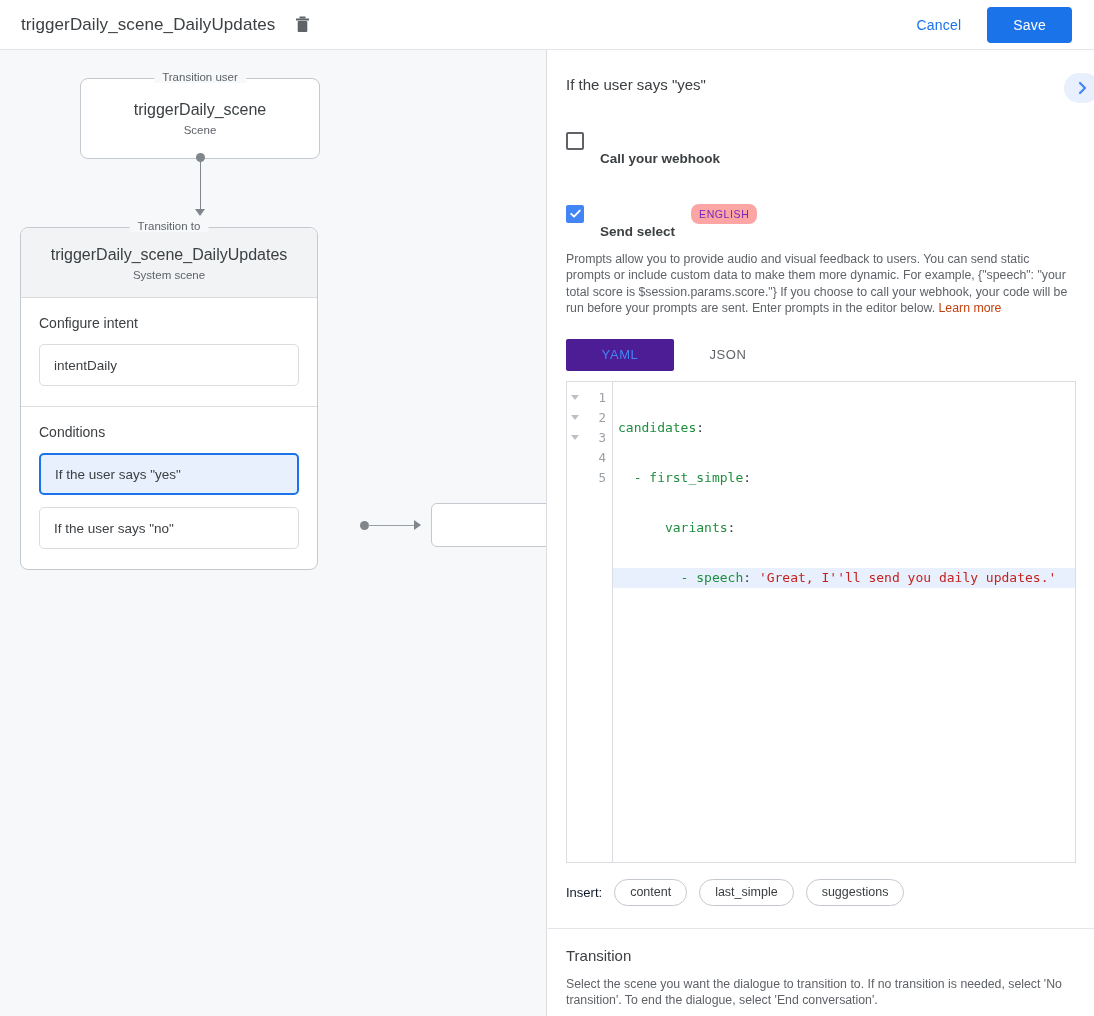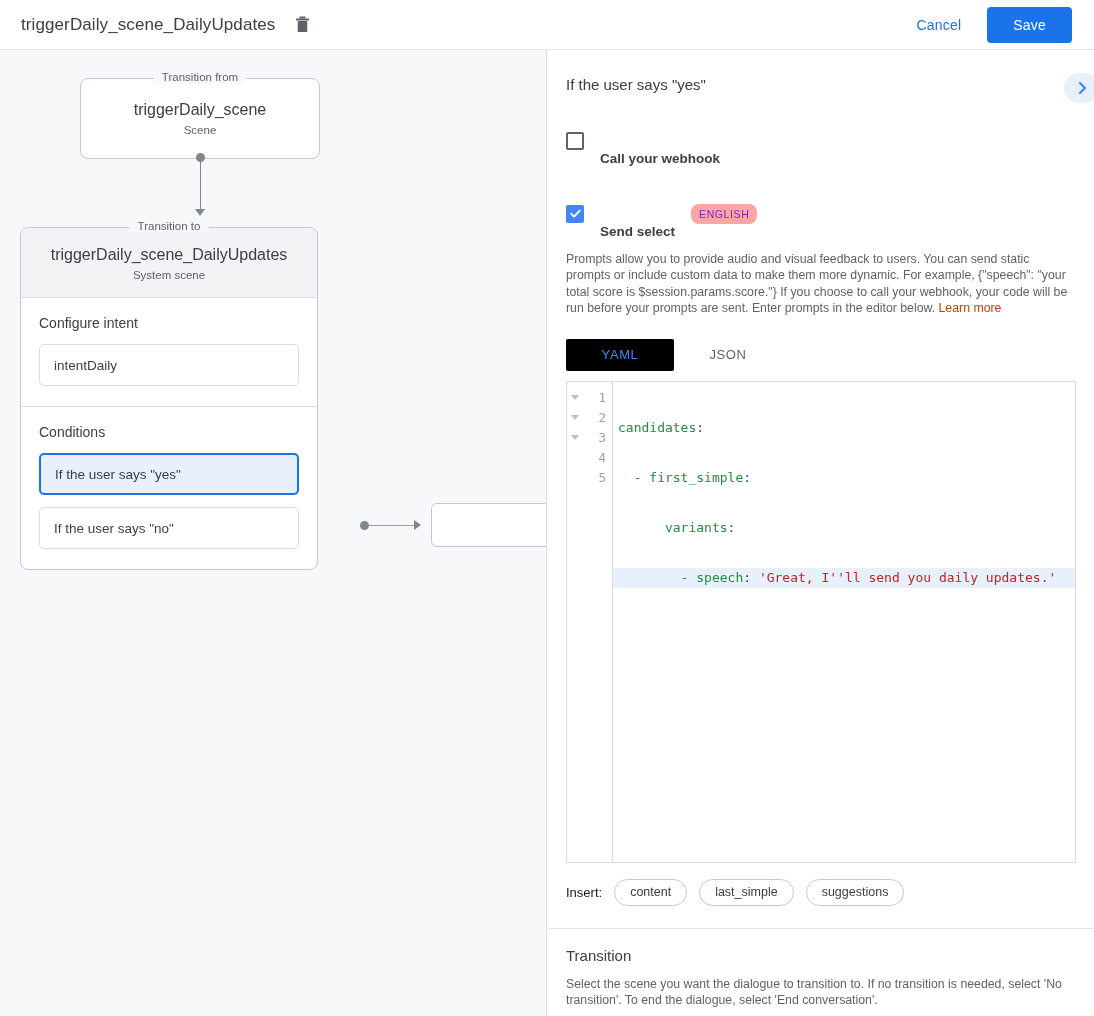--- a/index.html
+++ b/index.html
@@ -275,21 +275,21 @@
   .tabs { margin-top: 22px; display: flex; }
   .tab {
     width: 108px; height: 32px;
     display: flex; align-items: center; justify-content: center;
     font-size: 13px;
     letter-spacing: .6px;
     color: #5f6368;
     cursor: pointer;
     border-radius: 2px;
   }
-  .tab.active { background: #000000; color: #4285f4; }
+  .tab.active { background: #4c1d95; color: #4285f4; }
 
   
   .editor {
     margin-top: 10px;
     height: 482px;
     border: 1px solid #dadce0;
     background: #ffffff;
     display: flex;
     overflow: hidden;
     font-family: "DejaVu Sans Mono", monospace;
@@ -395,21 +395,21 @@
     </svg>
   </div>
   <div class="topbar-spacer"></div>
   <button class="cancel-btn">Cancel</button>
   <button class="save-btn">Save</button>
 </div>
 
 <div class="canvas">
 
   <div class="node" id="node-from">
-    <div class="node-legend">Transition from</div>
+    <div class="node-legend">Transition user</div>
     <div class="node-title">triggerDaily_scene</div>
     <div class="node-sub">Scene</div>
   </div>
 
   <div class="conn-dot" style="left:196px; top:103px;"></div>
   <div class="conn-line" style="left:199.5px; top:108px; height:53px;"></div>
   <div class="conn-arrow" style="left:195px; top:159px;"></div>
 
   <div class="node" id="node-to">
     <div class="node-legend">Transition to</div>

